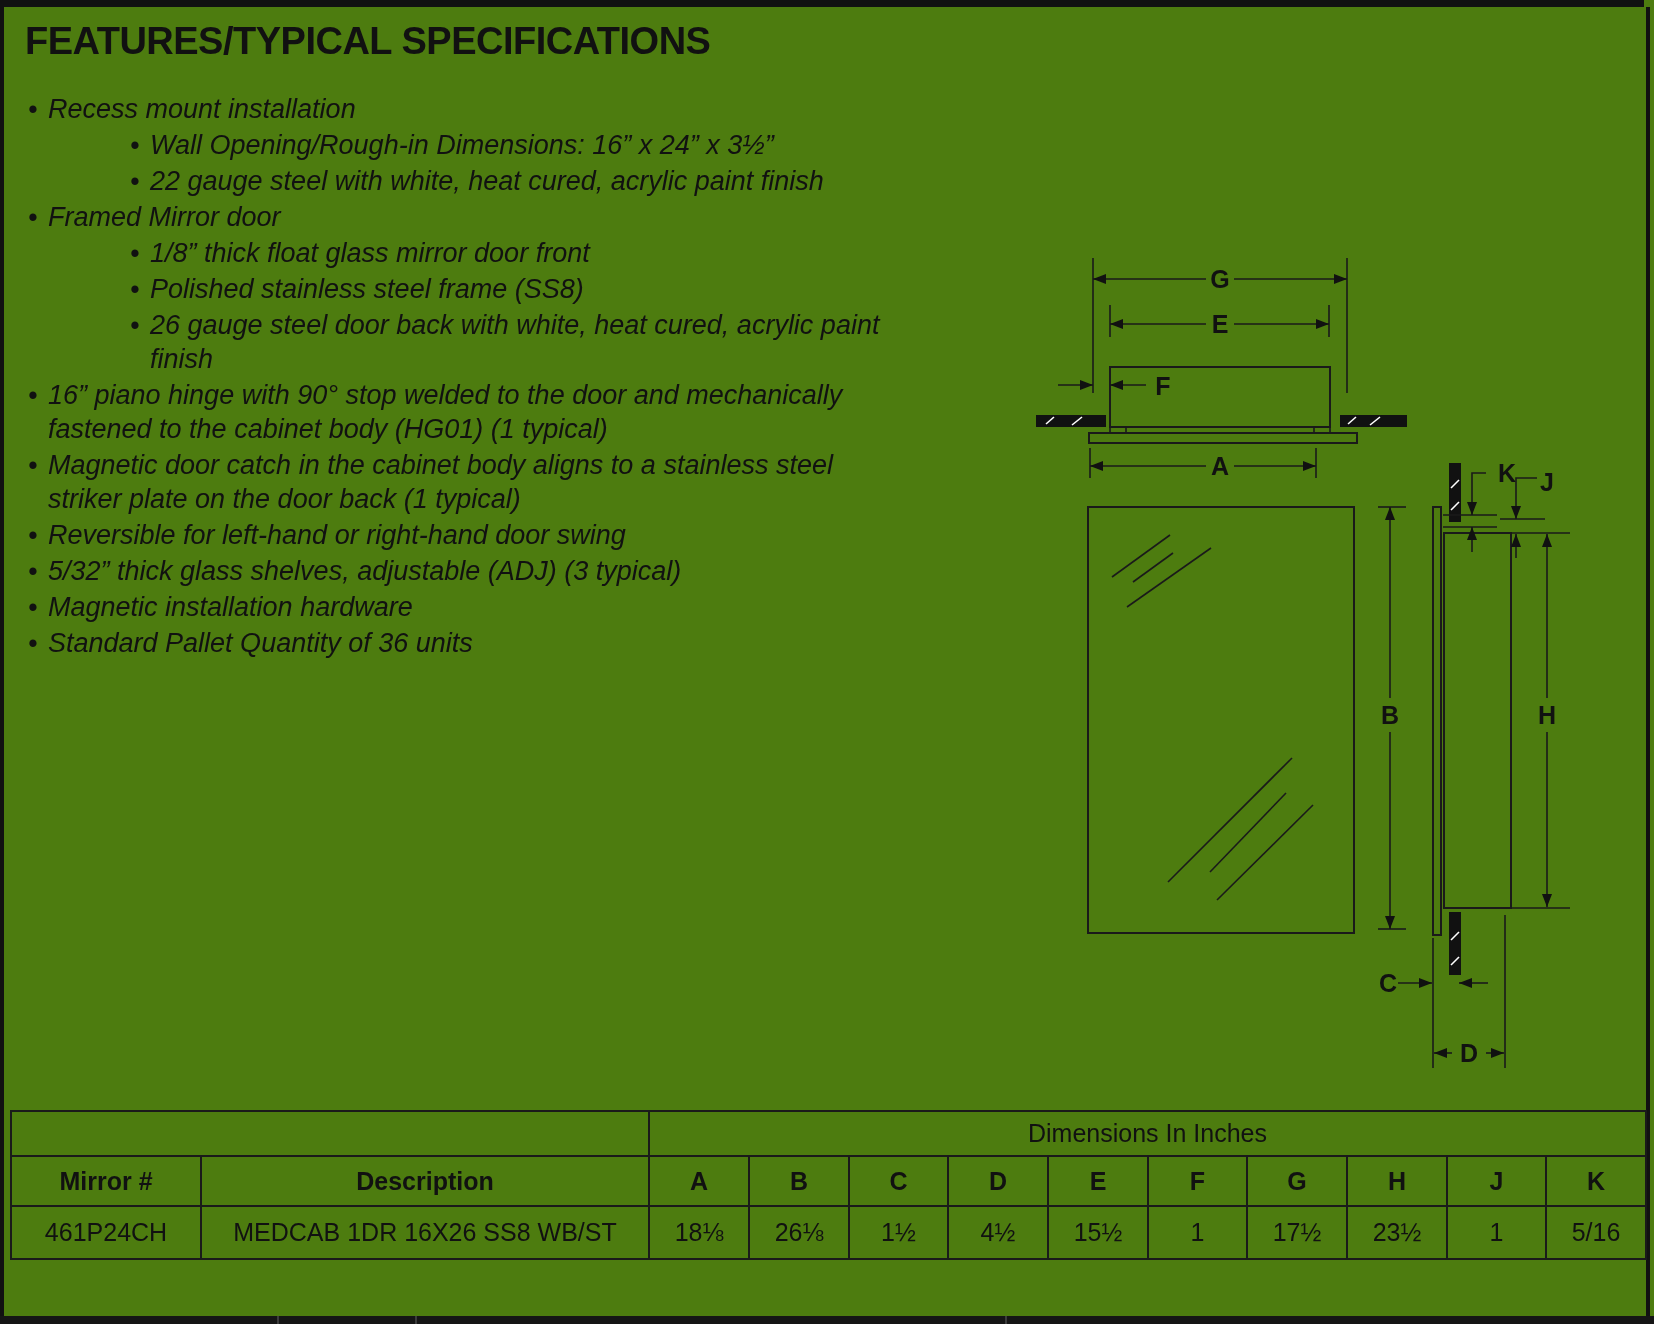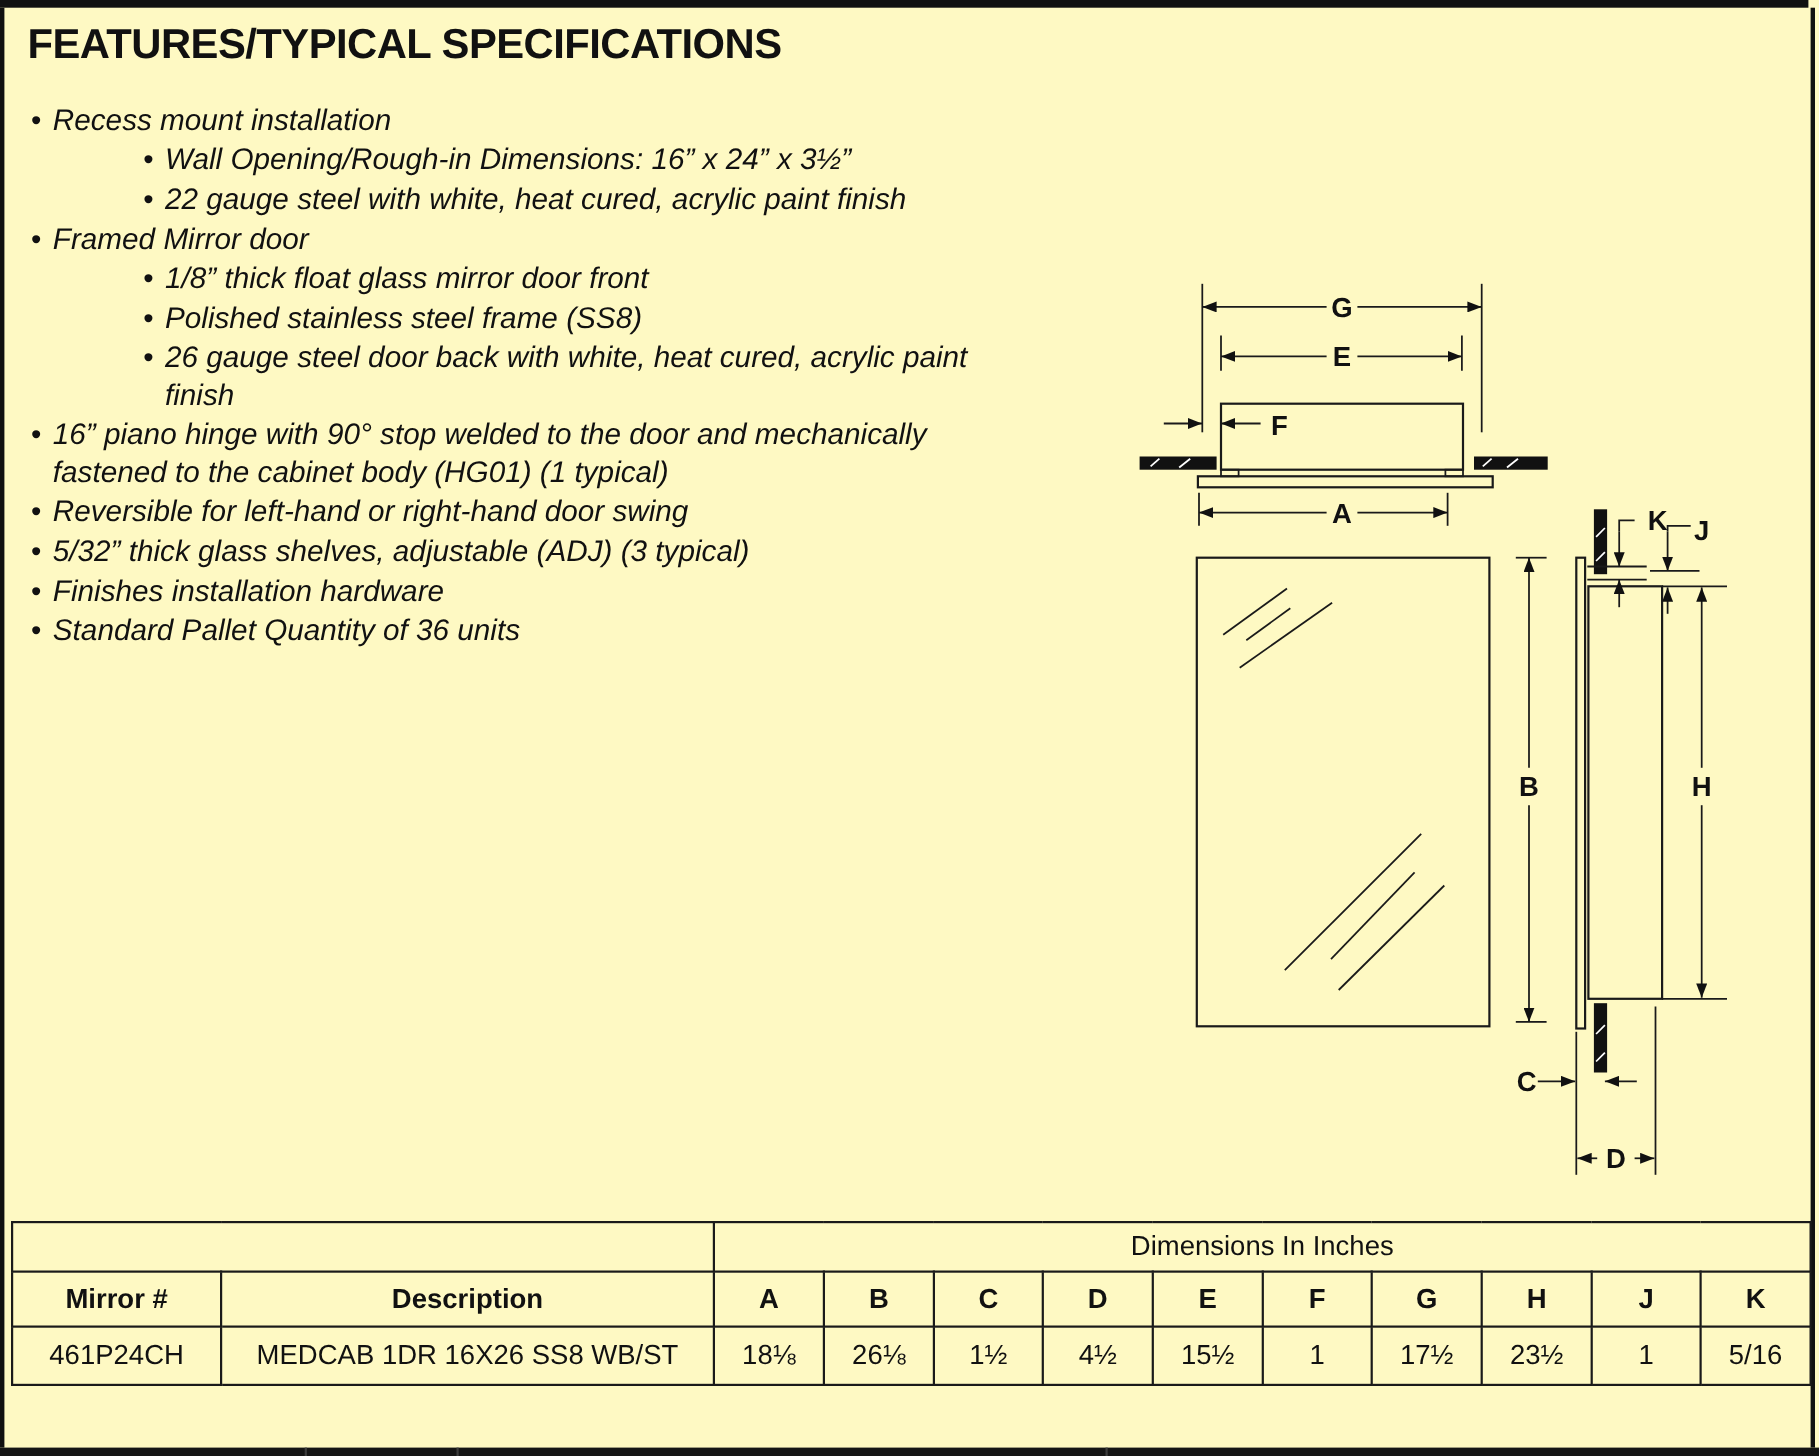--- a/index.html
+++ b/index.html
@@ -1,19 +1,19 @@
 <!DOCTYPE html>
 <html><head>
 <meta charset="utf-8">
 <style>
   html,body{margin:0;padding:0;background:#888;}
   #page{
     position:relative;
     width:1654px;height:1324px;
-    background:#fef9c3;
+    background:#4d7c0f;
     font-family:"Liberation Sans", sans-serif;
     color:#111;
     overflow:hidden;
   }
   
   .frame-top{position:absolute;left:0;top:0;width:1644px;height:7px;background:#111;}
   .frame-left{position:absolute;left:0;top:7px;width:4px;height:1309px;background:#111;}
   .frame-right{position:absolute;left:1646px;top:7px;width:4px;height:1309px;background:#111;}
   .frame-bottom{position:absolute;left:0;top:1316px;width:1654px;height:8px;background:#151515;}
   .frame-bottom .sep{position:absolute;top:0;width:2px;height:8px;background:#3c3c3c;}
@@ -87,23 +87,24 @@
 
   <ul class="features">
     <li>Recess mount installation</li>
     <li class="l2">Wall Opening/Rough-in Dimensions: 16” x 24” x 3½”</li>
     <li class="l2">22 gauge steel with white, heat cured, acrylic paint finish</li>
     <li>Framed Mirror door</li>
     <li class="l2">1/8” thick float glass mirror door front</li>
     <li class="l2">Polished stainless steel frame (SS8)</li>
     <li class="l2">26 gauge steel door back with white, heat cured, acrylic paint finish</li>
     <li>16” piano hinge with 90° stop welded to the door and mechanically fastened to the cabinet body (HG01) (1 typical)</li>
+    <li>Magnetic door catch in the cabinet body aligns to a stainless steel striker plate on the door back (1 typical)</li>
     <li>Reversible for left-hand or right-hand door swing</li>
     <li>5/32” thick glass shelves, adjustable (ADJ) (3 typical)</li>
-    <li>Finishes installation hardware</li>
+    <li>Magnetic installation hardware</li>
     <li>Standard Pallet Quantity of 36 units</li>
   </ul>
 
 
   <div class="diagram">
     <svg width="704" height="850" viewBox="0 0 704 850" xmlns="http://www.w3.org/2000/svg">
       <defs>
         <marker id="ah" markerUnits="userSpaceOnUse" markerWidth="13" markerHeight="10" viewBox="0 0 13 10" refX="13" refY="5" orient="auto">
           <path d="M0,0 L13,5 L0,10 z" fill="#111"></path>
         </marker>

